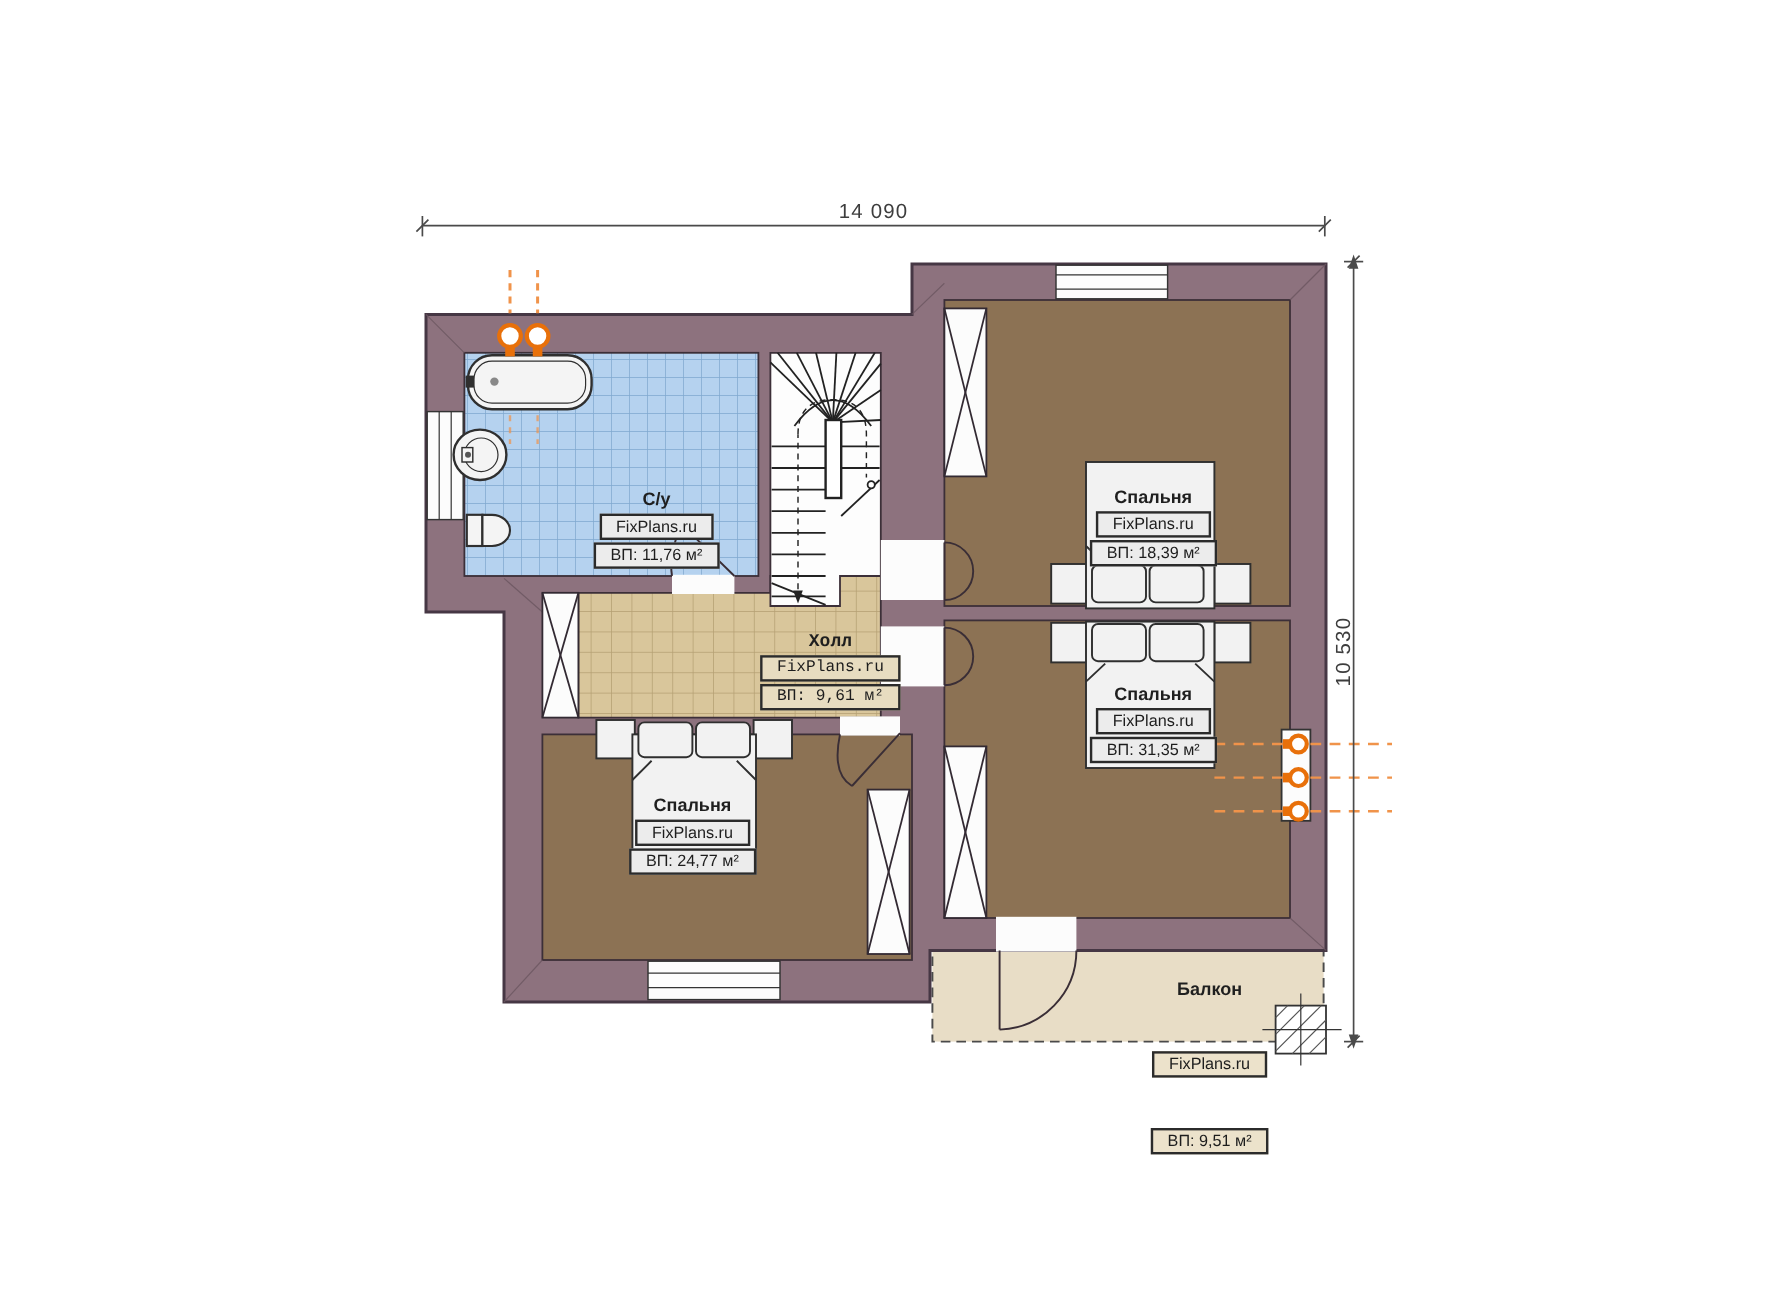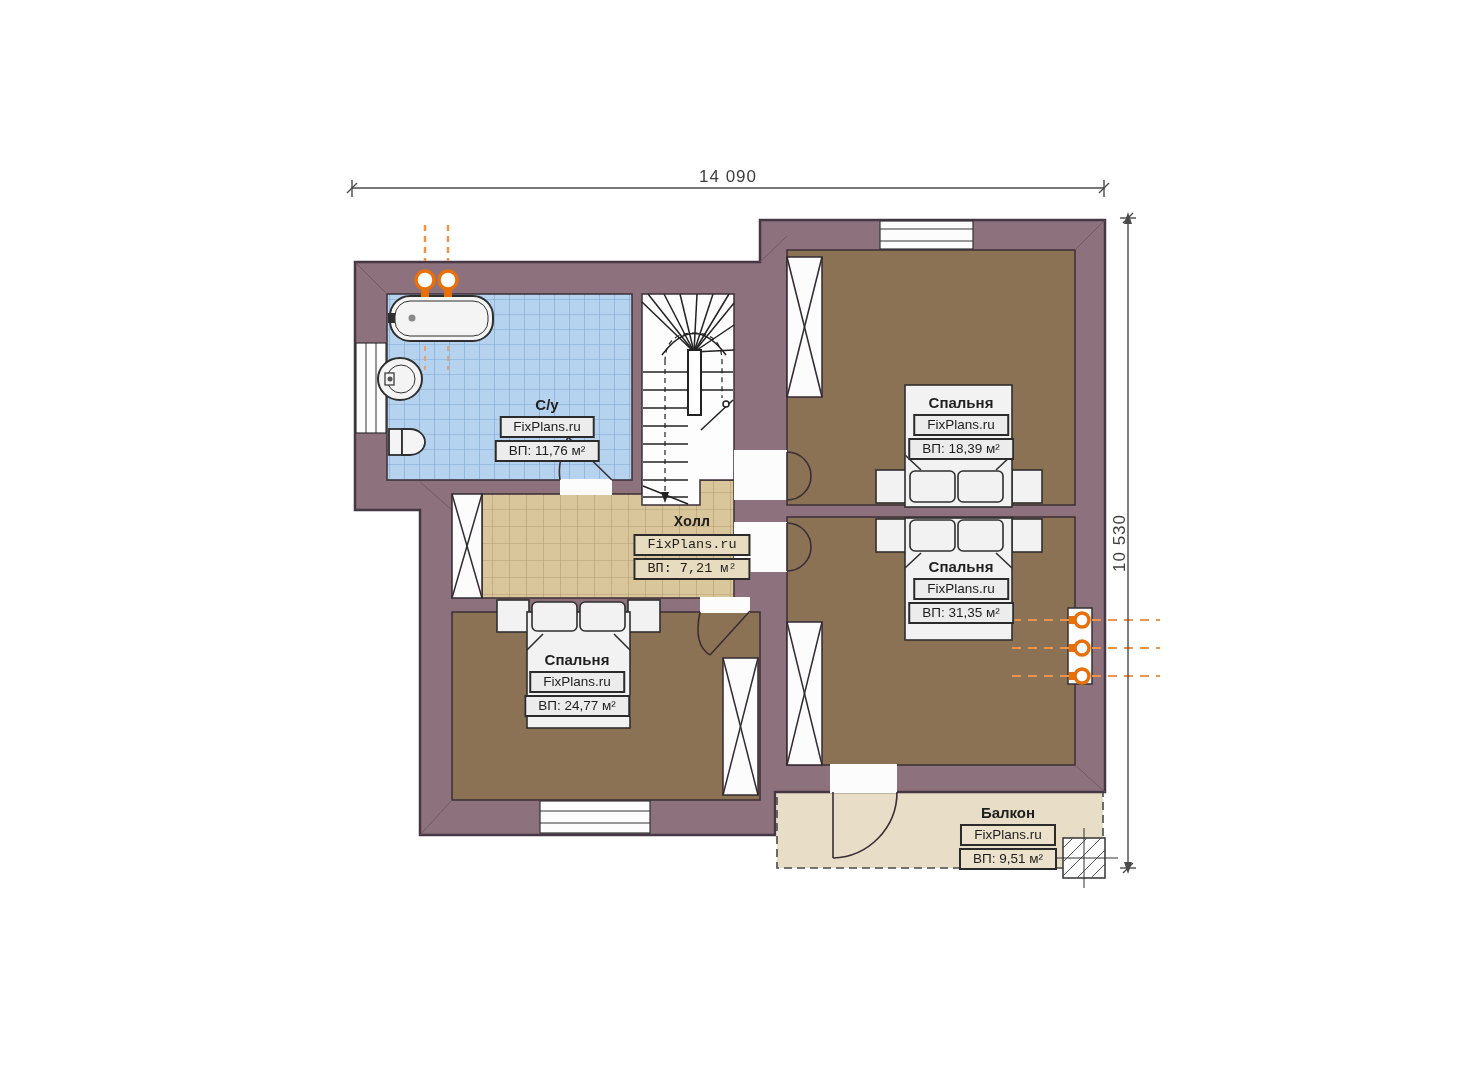--- a/index.html
+++ b/index.html
@@ -2,21 +2,21 @@
 <html><head>
 <meta charset="utf-8">
 <style>
   html,body{margin:0;padding:0;background:#fff;}
   .canvas{position:relative;width:1473px;height:1080px;background:#ffffff;overflow:hidden;
           font-family:"Liberation Sans", sans-serif;}
   svg{position:absolute;left:0;top:0;}
   
   .room-label{position:absolute;transform:translateX(-50%);display:flex;flex-direction:column;
               align-items:center;z-index:5;}
-  .room-name{font-size:15px;font-weight:bold;color:#1f1f1f;margin-bottom:3px;white-space:nowrap;}
+  .room-name{font-size:15px;font-weight:bold;color:#1f1f1f;margin-bottom:3px;white-space:nowrap;margin-top:12px;}
   .label-box{border:2px solid #2b2b2b;background:#ececec;color:#1d1d1d;font-size:13.5px;
              line-height:18px;padding:0 12px;white-space:nowrap;text-align:center;}
   .label-box + .label-box{margin-top:2px;text-align:center;}
   .balcony .label-box{background:#ece2cb;}
   .hall .label-box{background:#e7dcc0;}
   
   .dim-label{position:absolute;font-size:17px;color:#3d3d3d;letter-spacing:1px;z-index:4;
              white-space:nowrap;}
   .dim-top{transform:translateX(-50%);}
   .dim-right{transform:translate(-50%,-50%) rotate(-90deg);}
@@ -230,40 +230,40 @@
 
 <div class="room-label" style="left:547px;top:396px;">
   <div class="room-name">С/у</div>
   <div class="label-box">FixPlans.ru</div>
   <div class="label-box">ВП: 11,76 м²</div>
 </div>
 
 <div class="room-label hall" style="left:692px;top:514px;font-family:Liberation Mono, monospace;">
   <div class="room-name">Холл</div>
   <div class="label-box">FixPlans.ru</div>
-  <div class="label-box">ВП: 7,21 м²</div>
+  <div class="label-box">ВП: 9,61 м²</div>
 </div>
 
 <div class="room-label" style="left:961px;top:394px;">
   <div class="room-name">Спальня</div>
   <div class="label-box">FixPlans.ru</div>
   <div class="label-box">ВП: 18,39 м²</div>
 </div>
 
 <div class="room-label" style="left:961px;top:558px;">
   <div class="room-name">Спальня</div>
   <div class="label-box">FixPlans.ru</div>
   <div class="label-box">ВП: 31,35 м²</div>
 </div>
 
 <div class="room-label" style="left:577px;top:651px;">
   <div class="room-name">Спальня</div>
   <div class="label-box">FixPlans.ru</div>
   <div class="label-box">ВП: 24,77 м²</div>
 </div>
 
-<div class="room-label balcony" style="left:1008px;top:804px;">
+<div class="room-label balcony" style="left:1008px;top:804px;gap:40px;">
   <div class="room-name">Балкон</div>
   <div class="label-box">FixPlans.ru</div>
   <div class="label-box">ВП: 9,51 м²</div>
 </div>
 
 </div>
 
 </body></html>

